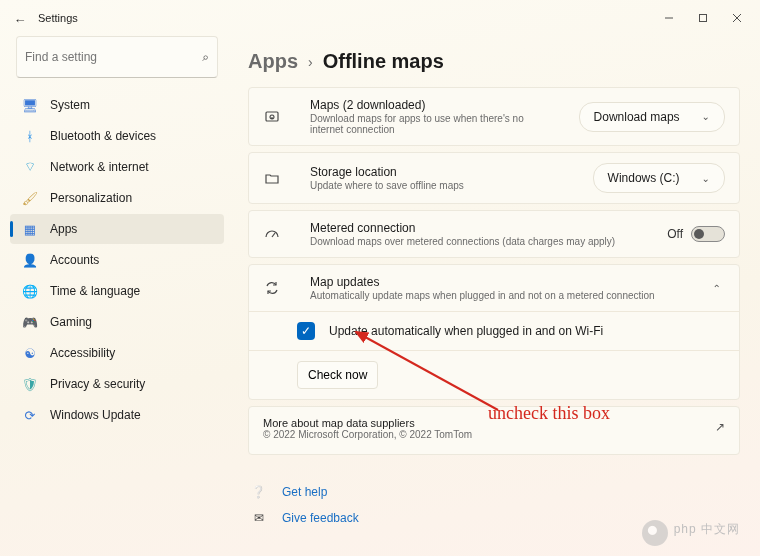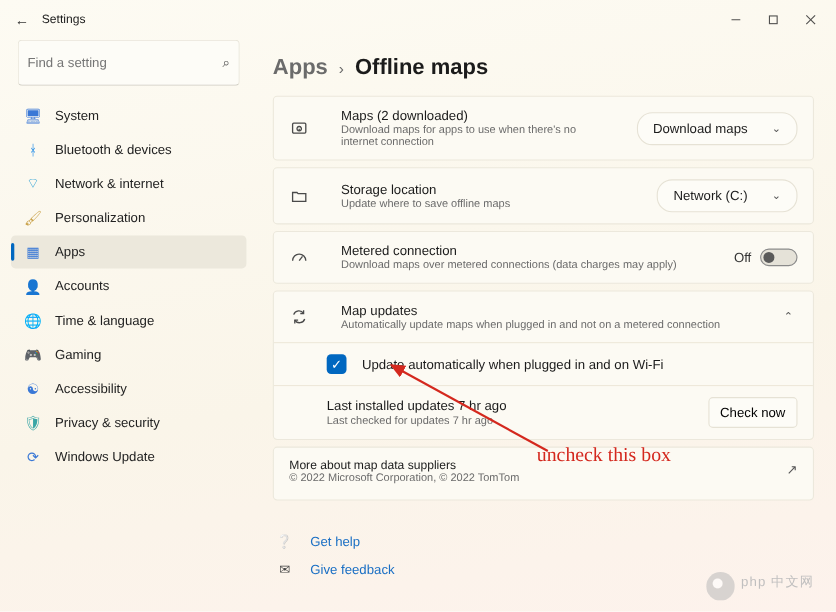--- a/index.html
+++ b/index.html
@@ -242,21 +242,21 @@
         <div class="row-icon">
           <svg viewBox="0 0 16 16" fill="none" stroke="#4a4a4a" stroke-width="1.2">
               <path d="M2 5 h4 l1 1 h7 v7 H2 z"></path>
             </svg>
         </div>
         <div class="row-text">
           <div class="row-title">Storage location</div>
           <div class="row-desc">Update where to save offline maps</div>
         </div>
         <div class="btn-drop">
-          <span>Network (C:)</span>
+          <span>Windows (C:)</span>
           <span class="chevron">⌄</span>
         </div>
       </div>
     </div>
 
     <div class="card">
       <div class="row">
         <div class="row-icon">
           <svg viewBox="0 0 16 16" fill="none" stroke="#4a4a4a" stroke-width="1.2">
               <path d="M2 11 a6 6 0 0 1 12 0"></path>
@@ -288,24 +288,20 @@
         </div>
         <span class="chevron">⌃</span>
       </div>
       <div class="subrow">
         <div class="checkbox">✓</div>
         <div class="row-text">
           <div class="row-title">Update automatically when plugged in and on Wi-Fi</div>
         </div>
       </div>
       <div class="subrow">
-        <div class="row-text">
-          <div class="row-title">Last installed updates 7 hr ago</div>
-          <div class="row-desc">Last checked for updates 7 hr ago</div>
-        </div>
         <button class="btn-plain"><span>Check now</span></button>
       </div>
     </div>
 
     <div class="card">
       <div class="footer">
         <div>
           <div>More about map data suppliers</div>
           <div class="copy">© 2022 Microsoft Corporation, © 2022 TomTom</div>
         </div>

